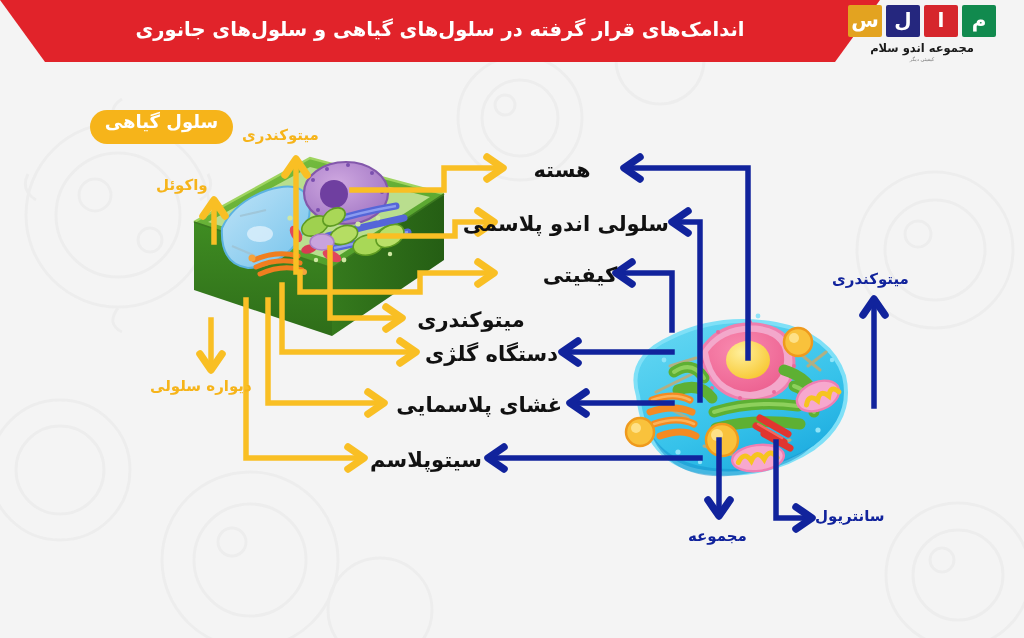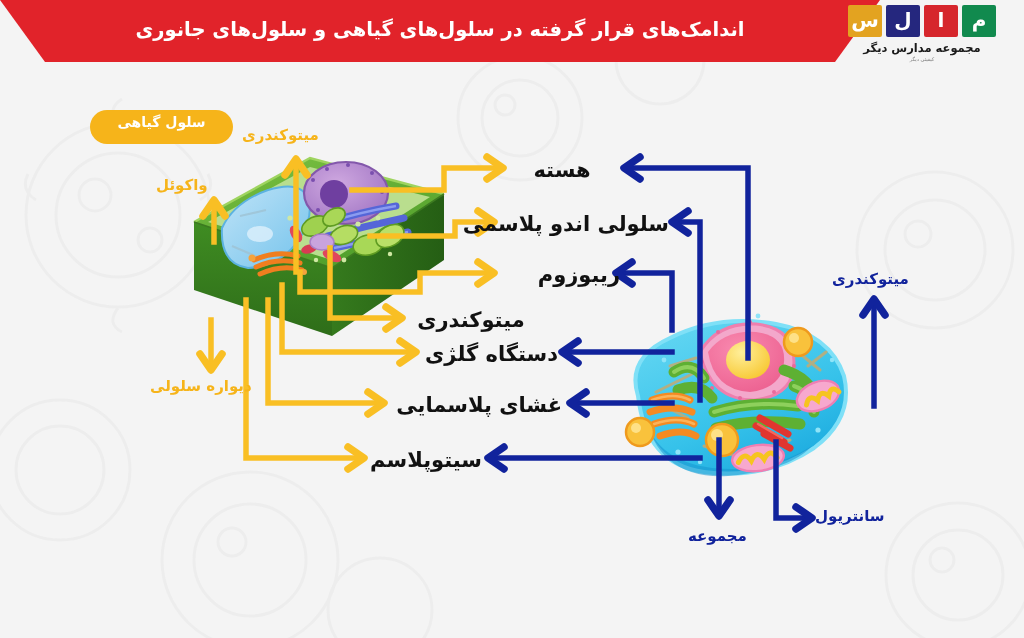--- a/index.html
+++ b/index.html
@@ -101,21 +101,21 @@
   }
 
   
   .badge {
     position: absolute;
     display: flex;
     align-items: center;
     justify-content: center;
     border-radius: 22px;
     color: #ffffff;
-    font-size: 14px;
+    font-size: 18px;
     font-weight: bold;
     line-height: 1;
     padding-bottom: 10px;
   }
   .badge-plant {
     left: 90px; top: 110px;
     width: 143px; height: 34px;
     background: #f6b41a;
   }
   .badge-animal {
@@ -194,21 +194,21 @@
       <div class="header-title">اندامک‌های قرار گرفته در سلول‌های گیاهی و سلول‌های جانوری</div>
     </div>
 
     <div class="logo">
       <div class="logo-boxes">
         <div class="logo-box" style="background:#118a4e">م</div>
         <div class="logo-box" style="background:#d6262c">ا</div>
         <div class="logo-box" style="background:#25277e">ل</div>
         <div class="logo-box" style="background:#e3a320">س</div>
       </div>
-      <div class="logo-caption">مجموعه مدارس دیگر</div>
+      <div class="logo-caption">مجموعه اندو سلام</div>
       <div class="logo-subcaption">کیفیتی دیگر</div>
     </div>
   </div>
 
   <div class="badge badge-plant">سلول گیاهی</div>
 
   <svg class="cell-art" style="left:182px;top:150px;width:272px;height:215px;" viewBox="0 0 272 215">
     <defs>
       <linearGradient id="pcTop" x1="0" y1="0" x2="0.6" y2="1">
         <stop offset="0%" stop-color="#7dc242"></stop>
@@ -512,21 +512,21 @@
     <g>
       <path class="bline" d="M776 442 L776 518 L807 518"></path>
       <path class="bhead" d="M796 507 L812 518 L796 529"></path>
     </g>
   </svg>
 
   <div class="center-label" style="left:519px;top:160px;width:86px;">هسته</div>
 
   <div class="center-label" style="left:509px;top:214px;width:160px;">سلولی اندو پلاسمی</div>
 
-  <div class="center-label" style="left:540px;top:265px;width:80px;">ریبوزوم</div>
+  <div class="center-label" style="left:540px;top:265px;width:80px;">کیفیتی</div>
 
   <div class="center-label" style="left:416px;top:310px;width:110px;">میتوکندری</div>
 
   <div class="center-label" style="left:436px;top:344px;width:122px;">دستگاه گلژی</div>
 
   <div class="center-label" style="left:410px;top:395px;width:152px;">غشای پلاسمایی</div>
 
   <div class="center-label" style="left:378px;top:450px;width:104px;">سیتوپلاسم</div>
 
   <div class="side-label label-plant" style="left:242px;top:128px;">میتوکندری</div>

